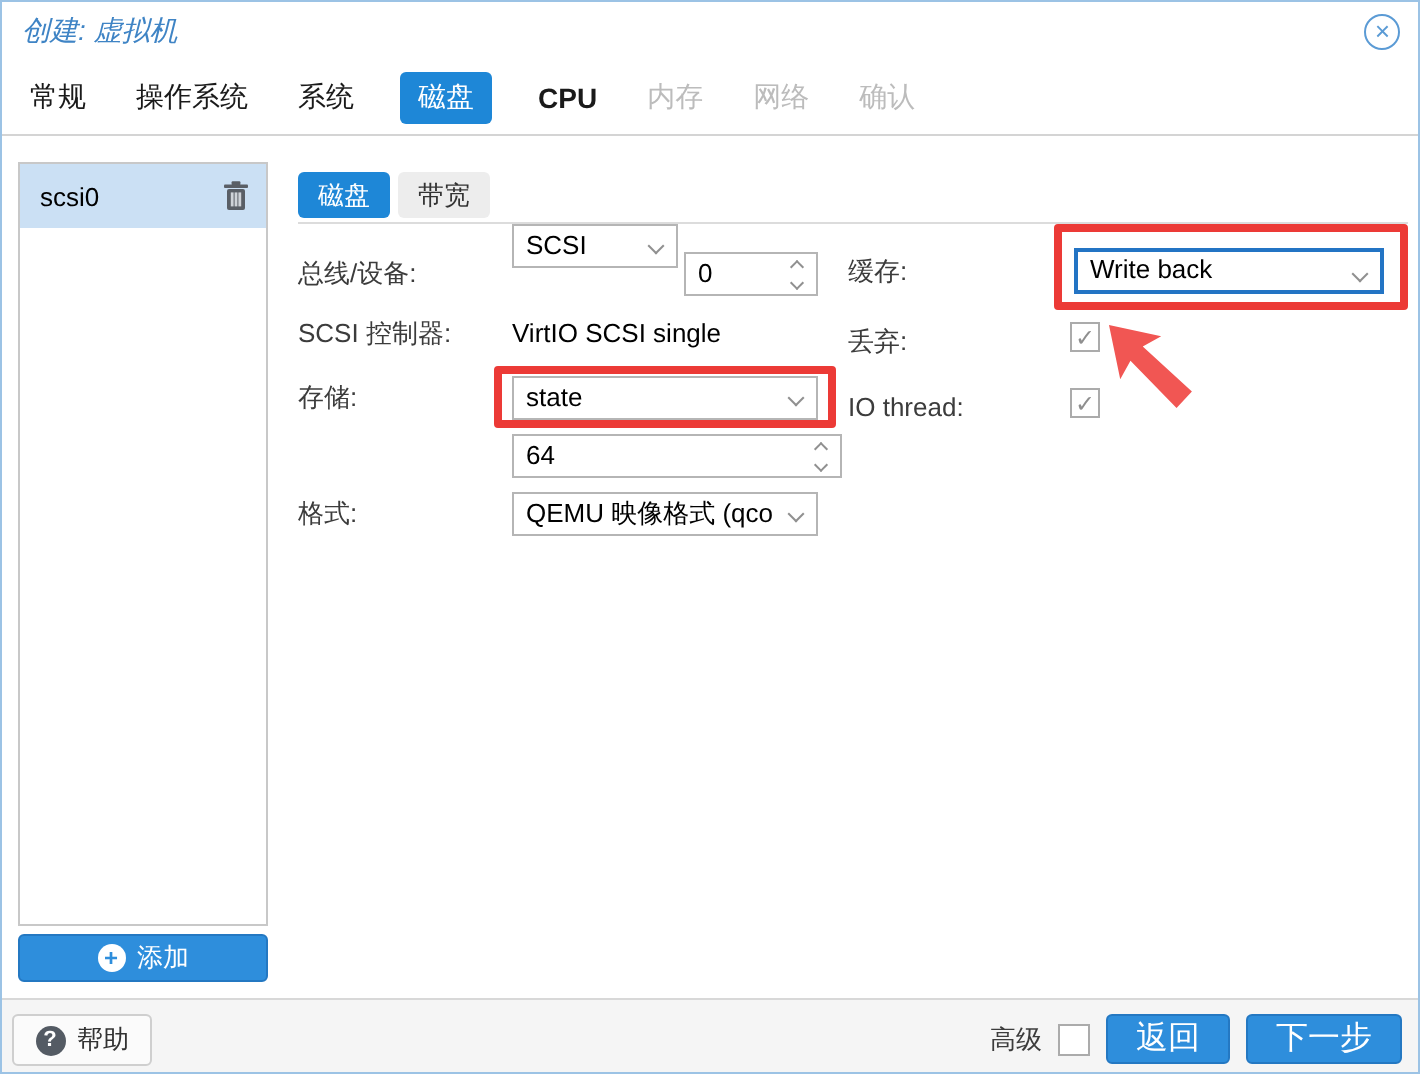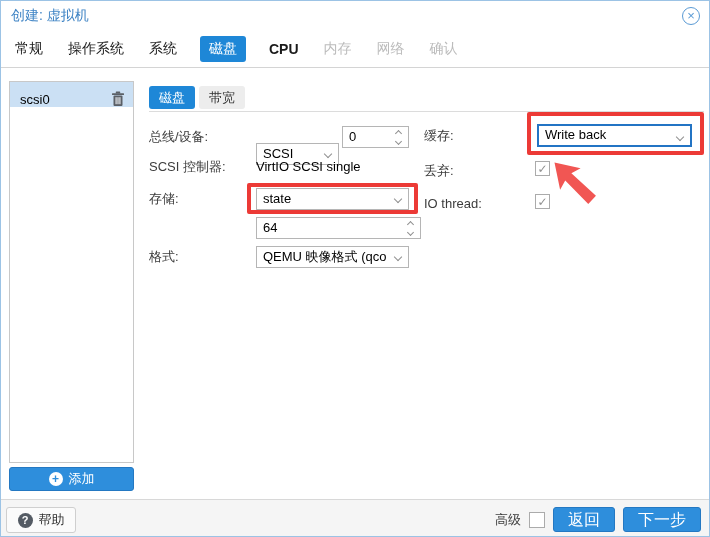--- a/index.html
+++ b/index.html
@@ -1,34 +1,34 @@
 <!DOCTYPE html>
 <html><head>
 <meta charset="utf-8">
 <style>
   * { margin:0; padding:0; box-sizing:border-box; }
   html,body { width:710px; height:537px; }
   body { font-family:"Liberation Sans","DejaVu Sans",sans-serif; font-size:13px; color:#1a1a1a; background:#fff; }
   .dialog { position:relative; width:710px; height:537px; background:#fff; border:1px solid #9cc3e5; overflow:hidden; }
 
   
-  .header { position:absolute; left:0; top:0; right:0; height:30px; }
+  .header { position:absolute; left:0; top:0; right:0; height:30px;font-style:italic; }
   .title { position:absolute; left:10px; top:6px; font-size:14px; color:#3f84c5; }
   .close-btn { position:absolute; right:9px; top:6px; width:18px; height:18px; border:1px solid #5b9bd5; border-radius:50%; color:#5b9bd5; font-size:13px; line-height:16px; text-align:center; cursor:pointer; }
 
   
   .tabbar { position:absolute; left:0; top:30px; right:0; height:37px; border-bottom:1px solid #d4d4d4; display:flex; align-items:center; padding-left:12px; gap:21px; font-size:14px; }
   .tab { padding:4px 2px; color:#1a1a1a; cursor:pointer; white-space:nowrap; }
   .tab.active { background:#1e87d7; color:#fff; border-radius:3px; padding:4px 9px; }
   .tab.disabled { color:#bcbcbc; cursor:default; }
   .tab.bold { font-weight:bold; }
 
   
   .disk-list { position:absolute; left:8px; top:80px; width:125px; height:382px; border:1px solid #c8c8c8; background:#fff; }
-  .disk-row { height:25px; background:#cbe0f4; display:flex; align-items:flex-end; padding:0 8px 0 10px; }
+  .disk-row { height:32px; background:#cbe0f4; display:flex; align-items:center; padding:0 8px 0 10px; }
   .disk-row-label { flex:1; color:#000; }
   .trash { width:14px; height:16px; cursor:pointer; }
   .add-btn { position:absolute; left:8px; top:466px; width:125px; height:24px; background:#2e8edc; border:1px solid #2478c2; border-radius:3px; color:#fff; display:flex; align-items:center; justify-content:center; gap:6px; cursor:pointer; font-size:13px; }
   .plus-ico { width:14px; height:14px; background:#fff; color:#2e8edc; border-radius:50%; font-weight:bold; font-size:12px; line-height:14px; text-align:center; }
 
   
   .subtab { position:absolute; top:85px; height:23px; padding:3px 10px; border-radius:3px; font-size:13px; cursor:pointer; }
   .subtab.active { left:148px; background:#1e87d7; color:#fff; }
   .subtab.plain { left:198px; background:#ededed; color:#333; }
   .subtab-sep { position:absolute; left:148px; top:110px; width:555px; height:1px; background:#dcdcdc; }
@@ -97,21 +97,21 @@
   <div class="add-btn">
     <span class="plus-ico">+</span>
     <span>添加</span>
   </div>
 
   <div class="subtab active">磁盘</div>
   <div class="subtab plain">带宽</div>
   <div class="subtab-sep"></div>
 
   <div class="flabel" style="left:148px; top:125px;">总线/设备:</div>
-  <div class="field" style="left:255px; top:142px; width:83px;">
+  <div class="field" style="left:255px; top:111px; width:83px;">
     <span>SCSI</span>
     <i class="chev"></i>
   </div>
   <div class="field" style="left:341px; top:125px; width:67px; padding-right:14px;">
     <span>0</span>
     <span class="spin">
         <i class="up"></i>
         <i class="dn"></i>
       </span>
   </div>

